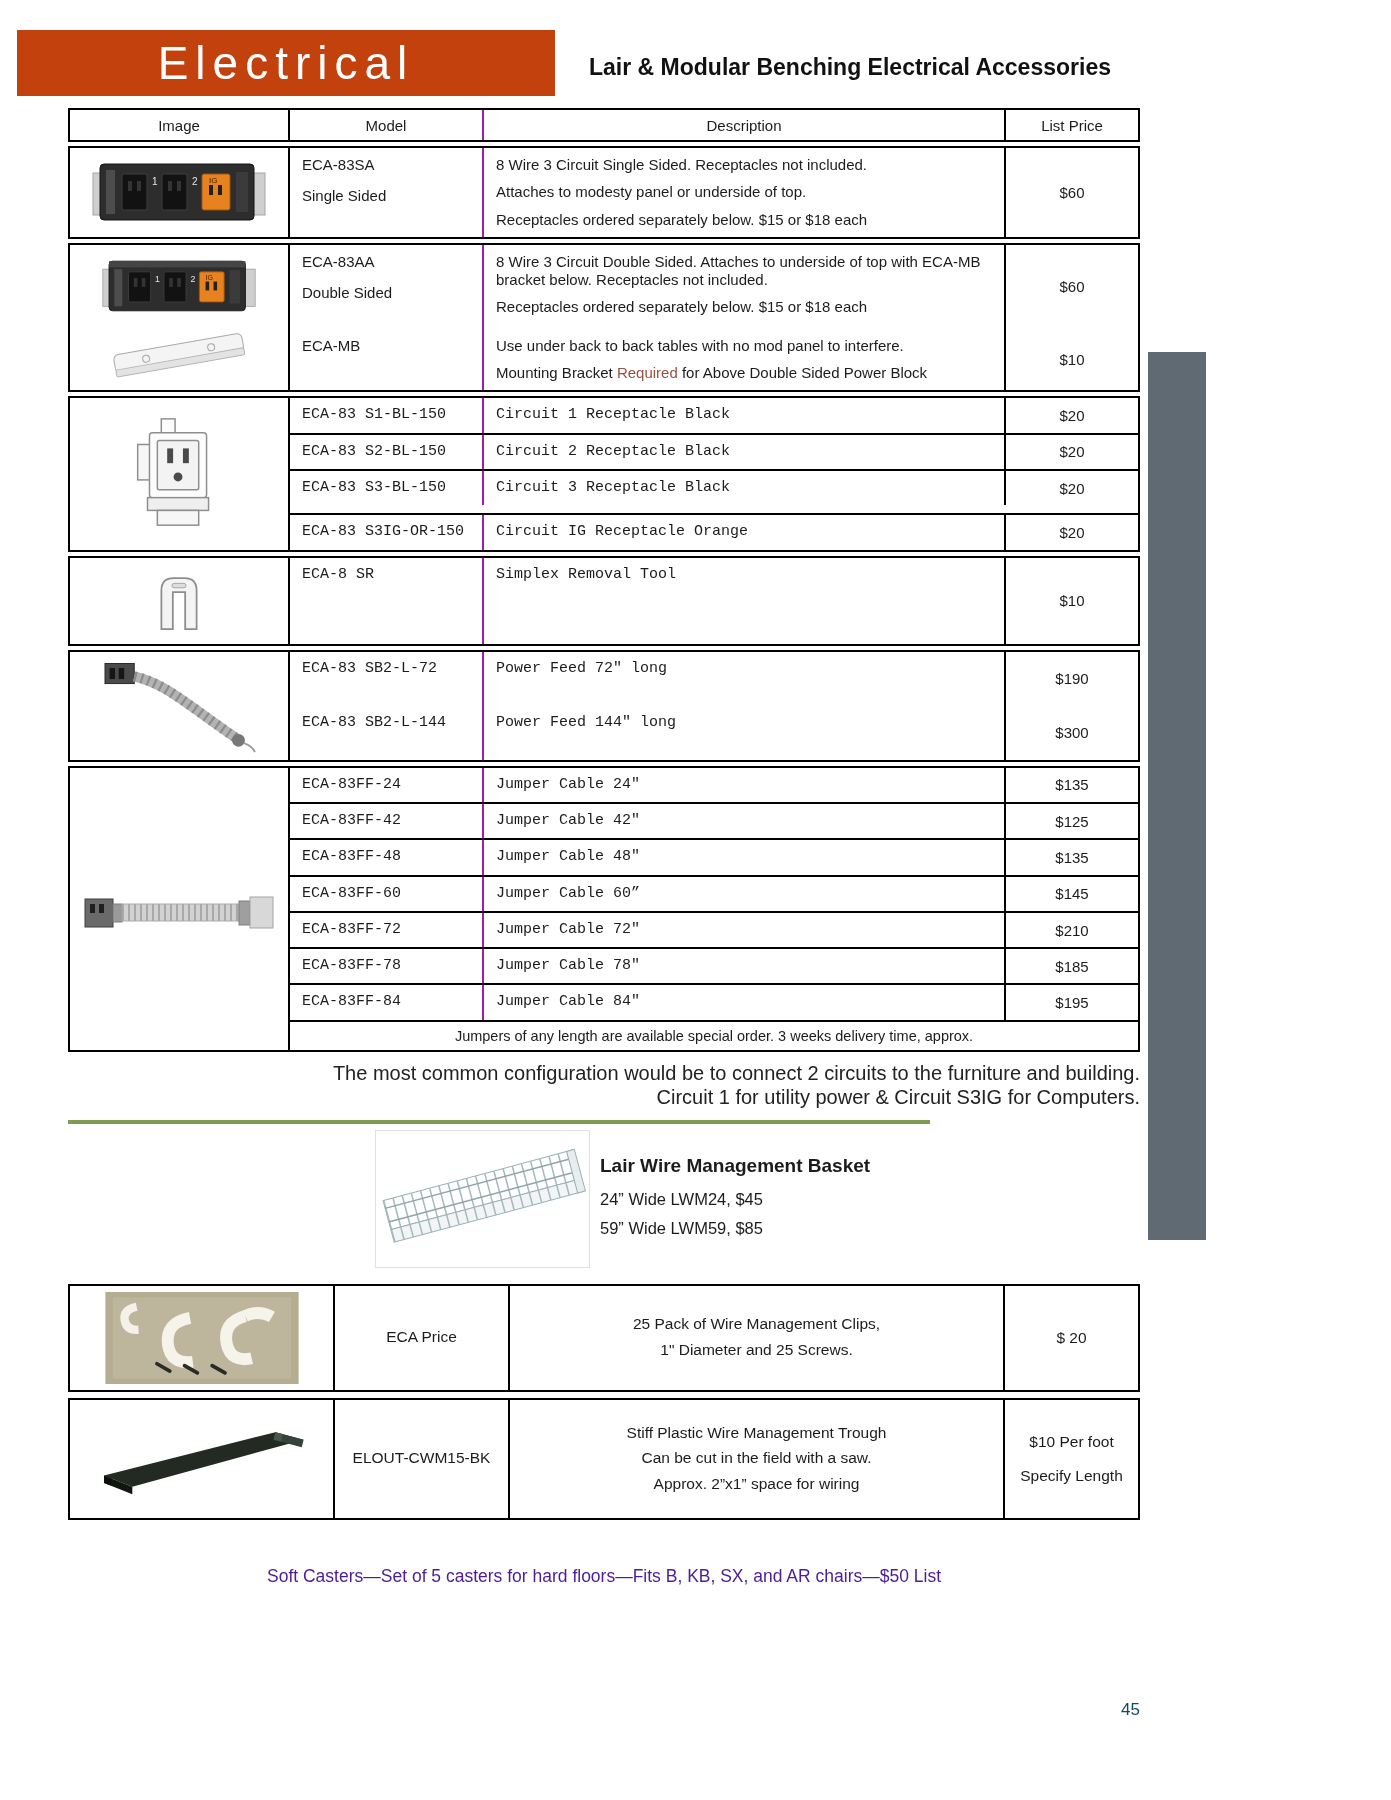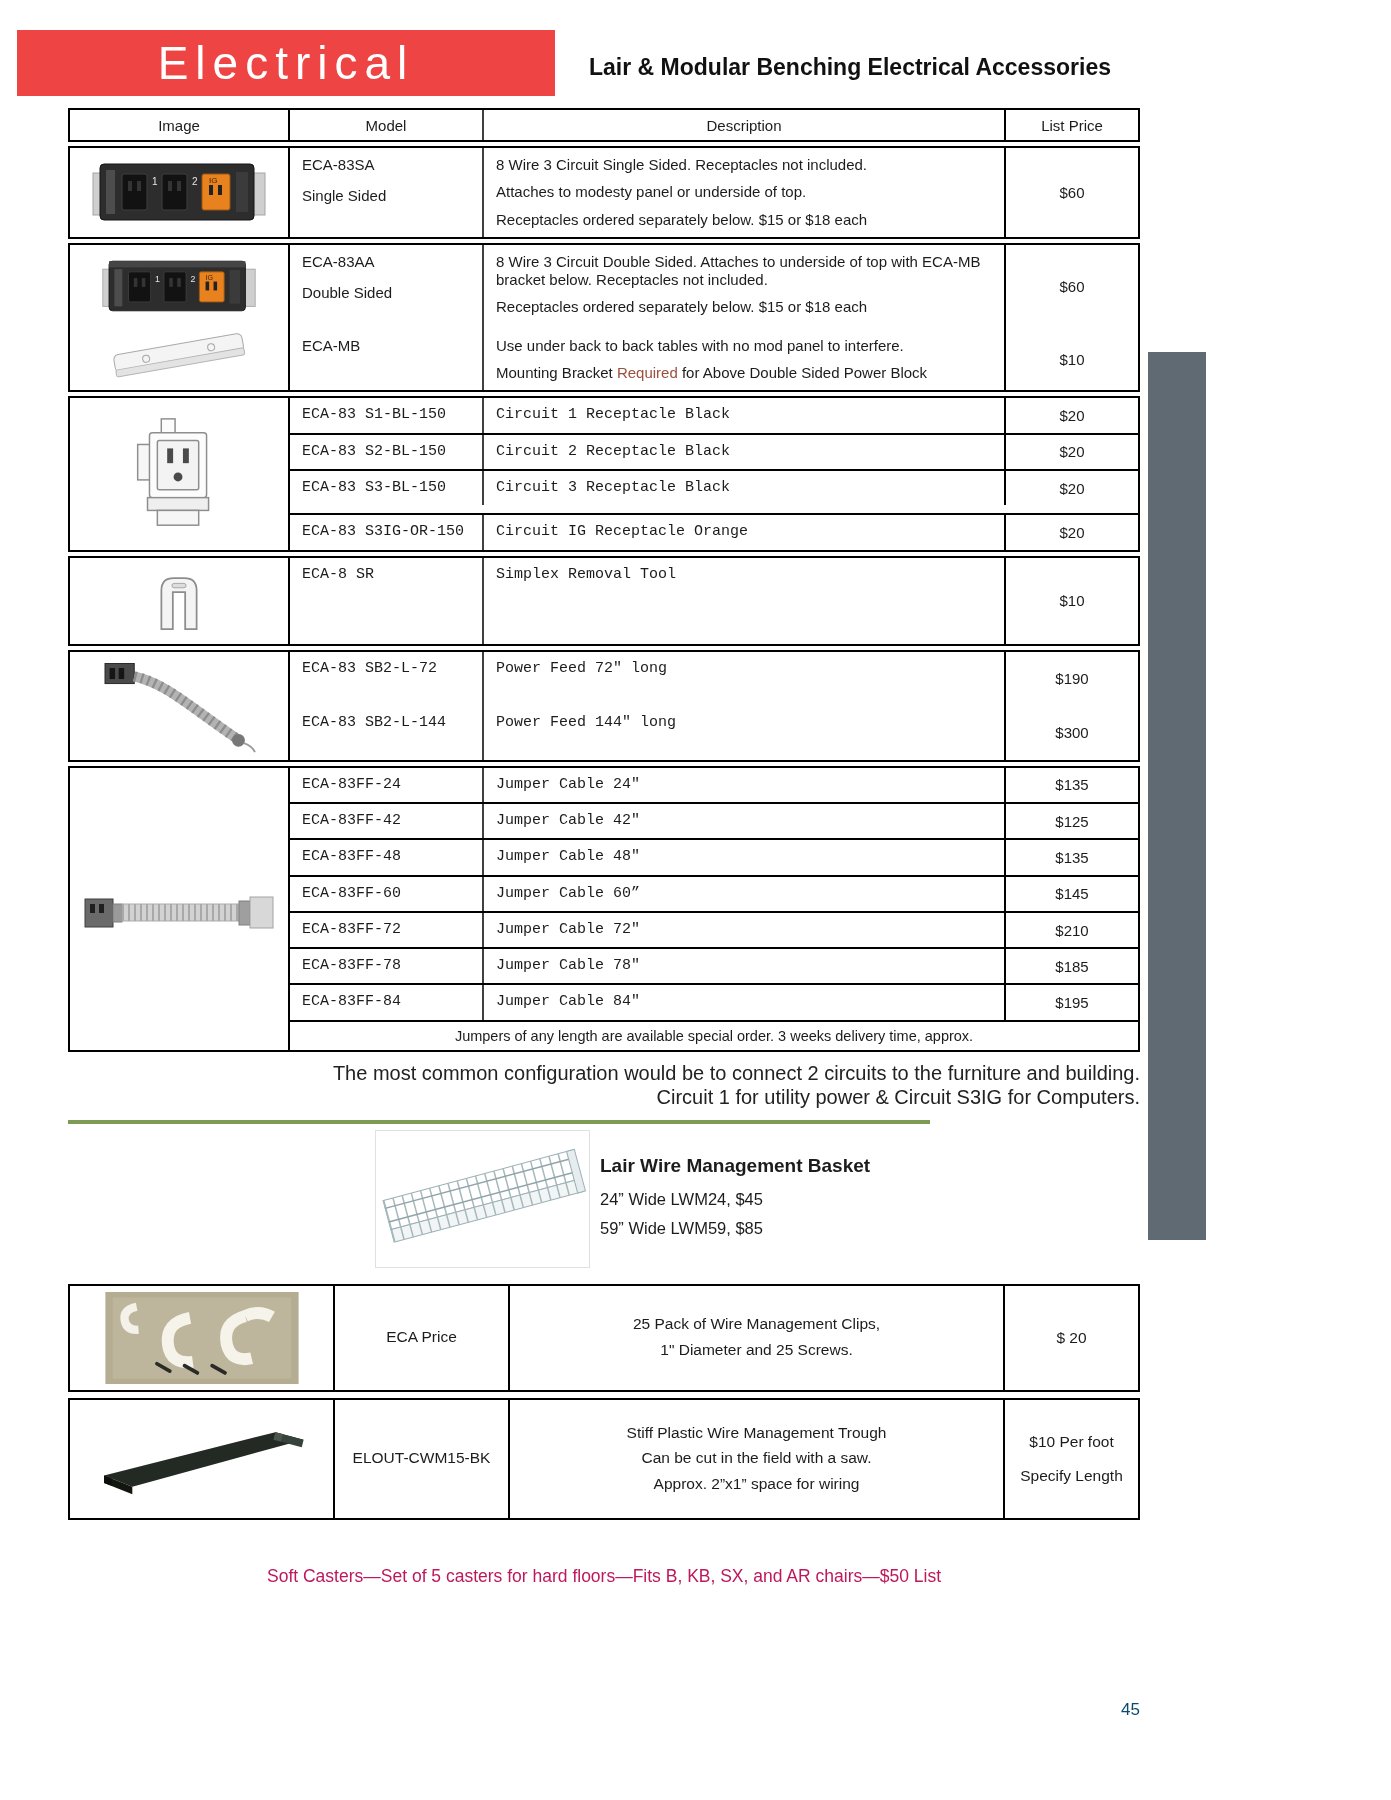--- a/index.html
+++ b/index.html
@@ -1,39 +1,39 @@
 <!DOCTYPE html>
 <html><head>
 <meta charset="utf-8">
 <style>
   * { margin:0; padding:0; box-sizing:border-box; }
   body { background:#ffffff; font-family:"Liberation Sans", sans-serif; color:#1c1c1c; }
   .page { position:relative; width:1391px; height:1800px; background:#fff; overflow:hidden; }
 
   
-  .banner { position:absolute; left:17px; top:30px; width:538px; height:66px; background:#ef4444;
+  .banner { position:absolute; left:17px; top:30px; width:538px; height:66px; background:#c2410c;
             display:flex; align-items:center; justify-content:center; }
   .banner-title { color:#ffffff; font-size:46px; font-weight:400; letter-spacing:7px; }
   .subtitle { position:absolute; left:560px; top:54px; width:580px; text-align:center;
               font-size:23px; font-weight:bold; color:#111; }
 
   
   .content-col { position:absolute; left:68px; top:108px; width:1072px; }
 
   
   .tbl { width:1072px; font-size:15px; }
   .group { display:flex; border:2px solid #000; background:#fff; margin-top:4px; }
   .tbl .group:first-child { margin-top:0; }
   .img-cell { flex:0 0 220px; border-right:2px solid #000; display:flex; flex-direction:column;
               align-items:center; justify-content:center; gap:12px; padding:6px; }
   .rows { flex:1 1 auto; display:flex; flex-direction:column; }
   .row { display:flex; align-items:stretch; flex:1; }
   .row + .row { border-top:2px solid #000; }
   .row + .row.seamless { border-top:0; }
-  .model-cell { flex:0 0 194px; border-right:2px solid #404040; padding:8px 12px;
+  .model-cell { flex:0 0 194px; border-right:2px solid #a21caf; padding:8px 12px;
                 display:flex; flex-direction:column; gap:13px; }
   .desc-cell { flex:1 1 auto; border-right:2px solid #000; padding:8px 12px;
                display:flex; flex-direction:column; gap:9px; }
   .price-cell { flex:0 0 132px; display:flex; align-items:center; justify-content:center; padding:4px;border-radius:12px; }
   .row.vcenter .model-cell, .row.vcenter .desc-cell { justify-content:flex-start;font-family:Liberation Mono, monospace; }
   .note-row { border-top:2px solid #000; min-height:30px; display:flex; align-items:center;
               justify-content:center; font-size:14.5px; }
   .thead .row { min-height:30px; }
   .thead .img-cell, .thead .model-cell, .thead .desc-cell, .thead .price-cell
     { align-items:center; justify-content:center; text-align:center; padding:6px; gap:0; }
@@ -57,21 +57,21 @@
   .t2-row { display:flex; border:2px solid #000; margin-top:6px; background:#fff; }
   .tbl2 .t2-row:first-child { margin-top:0; }
   .t2-img { flex:0 0 265px; border-right:2px solid #000; display:flex; align-items:center; justify-content:center; padding:6px; }
   .t2-model { flex:0 0 175px; border-right:2px solid #000; display:flex; align-items:center;
               justify-content:center; text-align:center; padding:6px; }
   .t2-desc { flex:1 1 auto; border-right:2px solid #000; display:flex; flex-direction:column;
              align-items:center; justify-content:center; gap:7px; text-align:center; padding:24px; }
   .t2-price { flex:0 0 133px; display:flex; flex-direction:column; align-items:center;
               justify-content:center; gap:16px; text-align:center; padding:6px; }
 
-  .casters { margin-top:46px; text-align:center; font-size:17.5px; color:#be185d; }
+  .casters { margin-top:46px; text-align:center; font-size:17.5px; color:#4c1d95; }
 
   
   .side-tab { position:absolute; left:1148px; top:352px; width:58px; height:888px; background:#5f6a73; }
   .page-num { position:absolute; left:1100px; top:1700px; width:40px; text-align:right; font-size:17px; color:#0c4a6e; }
 </style>
 </head>
 <body>
 
 <div class="page">
 

